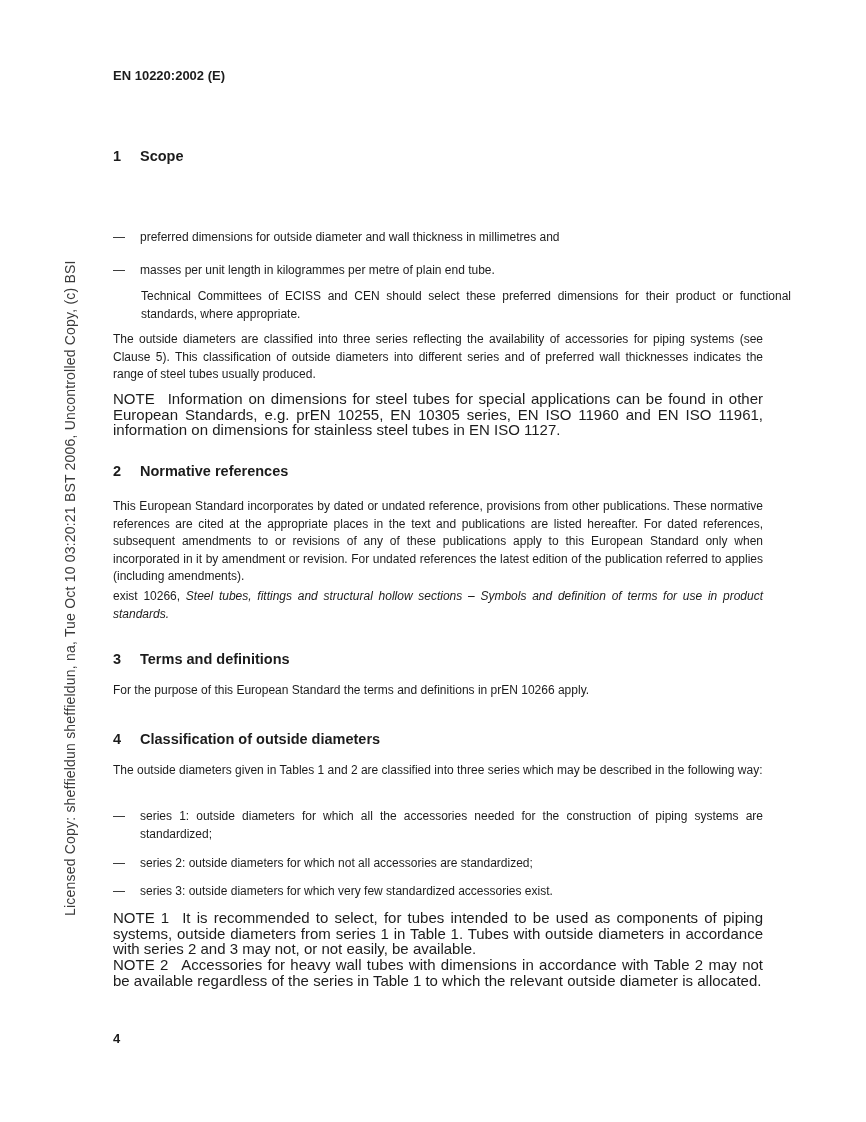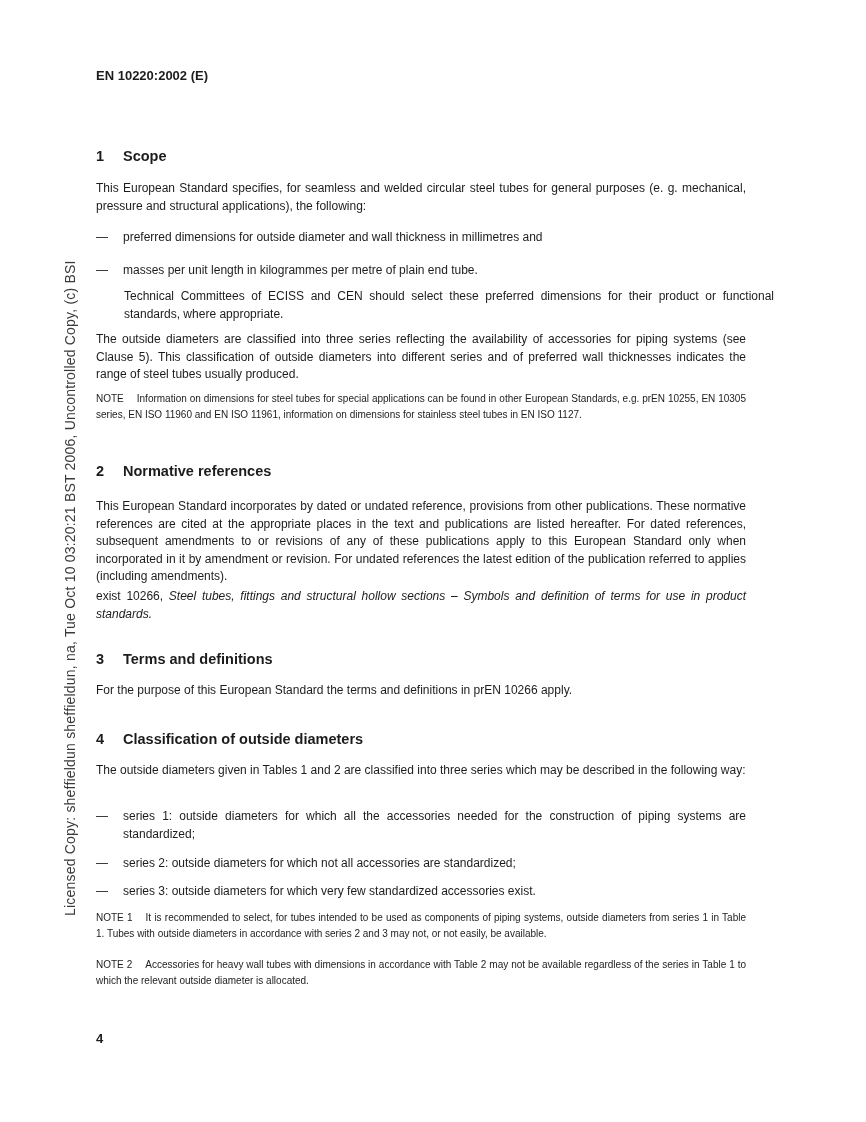--- a/index.html
+++ b/index.html
@@ -11,21 +11,21 @@
     position: relative;
     width: 866px;
     height: 1122px;
     background: #ffffff;
     font-family: "Liberation Sans", sans-serif;
     color: #1c1c1c;
     overflow: hidden;
   }
   .blk {
     position: absolute;
-    left: 96px;
+    left: 113px;
     width: 650px;
     font-size: 12px;
     line-height: 17.5px;
   }
   .doc-header {
     font-weight: bold;
     font-size: 13px;
   }
   .heading {
     font-weight: bold;
@@ -43,21 +43,21 @@
     display: flex;
     text-align: justify;
   }
   .bullet .dash {
     flex: 0 0 27px;
   }
   .bullet .btext {
     flex: 1 1 auto;
   }
   .note {
-    font-size: 10px;
+    font-size: 15px;
     line-height: 15.5px;
     text-align: justify;
   }
   .note .nlabel {
     margin-right: 13px;
   }
   .ref-italic {
     font-style: italic;
   }
   .page-number {
@@ -83,21 +83,20 @@
 
   <div class="license-strip">Licensed Copy: sheffieldun sheffieldun, na, Tue Oct 10 03:20:21 BST 2006, Uncontrolled Copy, (c) BSI</div>
 
   <div class="blk doc-header" style="top:67px;">EN 10220:2002 (E)</div>
 
   <div class="blk heading" style="top:147px;">
     <span class="num">1</span>
     <span>Scope</span>
   </div>
 
-  <div class="blk para" style="top:180px;">This European Standard specifies, for seamless and welded circular steel tubes for general purposes (e. g. mechanical, pressure and structural applications), the following:</div>
 
   <div class="blk bullet" style="top:229px;">
     <span class="dash">—</span>
     <span class="btext">preferred dimensions for outside diameter and wall thickness in millimetres and</span>
   </div>
 
   <div class="blk bullet" style="top:262px;">
     <span class="dash">—</span>
     <span class="btext">masses per unit length in kilogrammes per metre of plain end tube.</span>
   </div>

